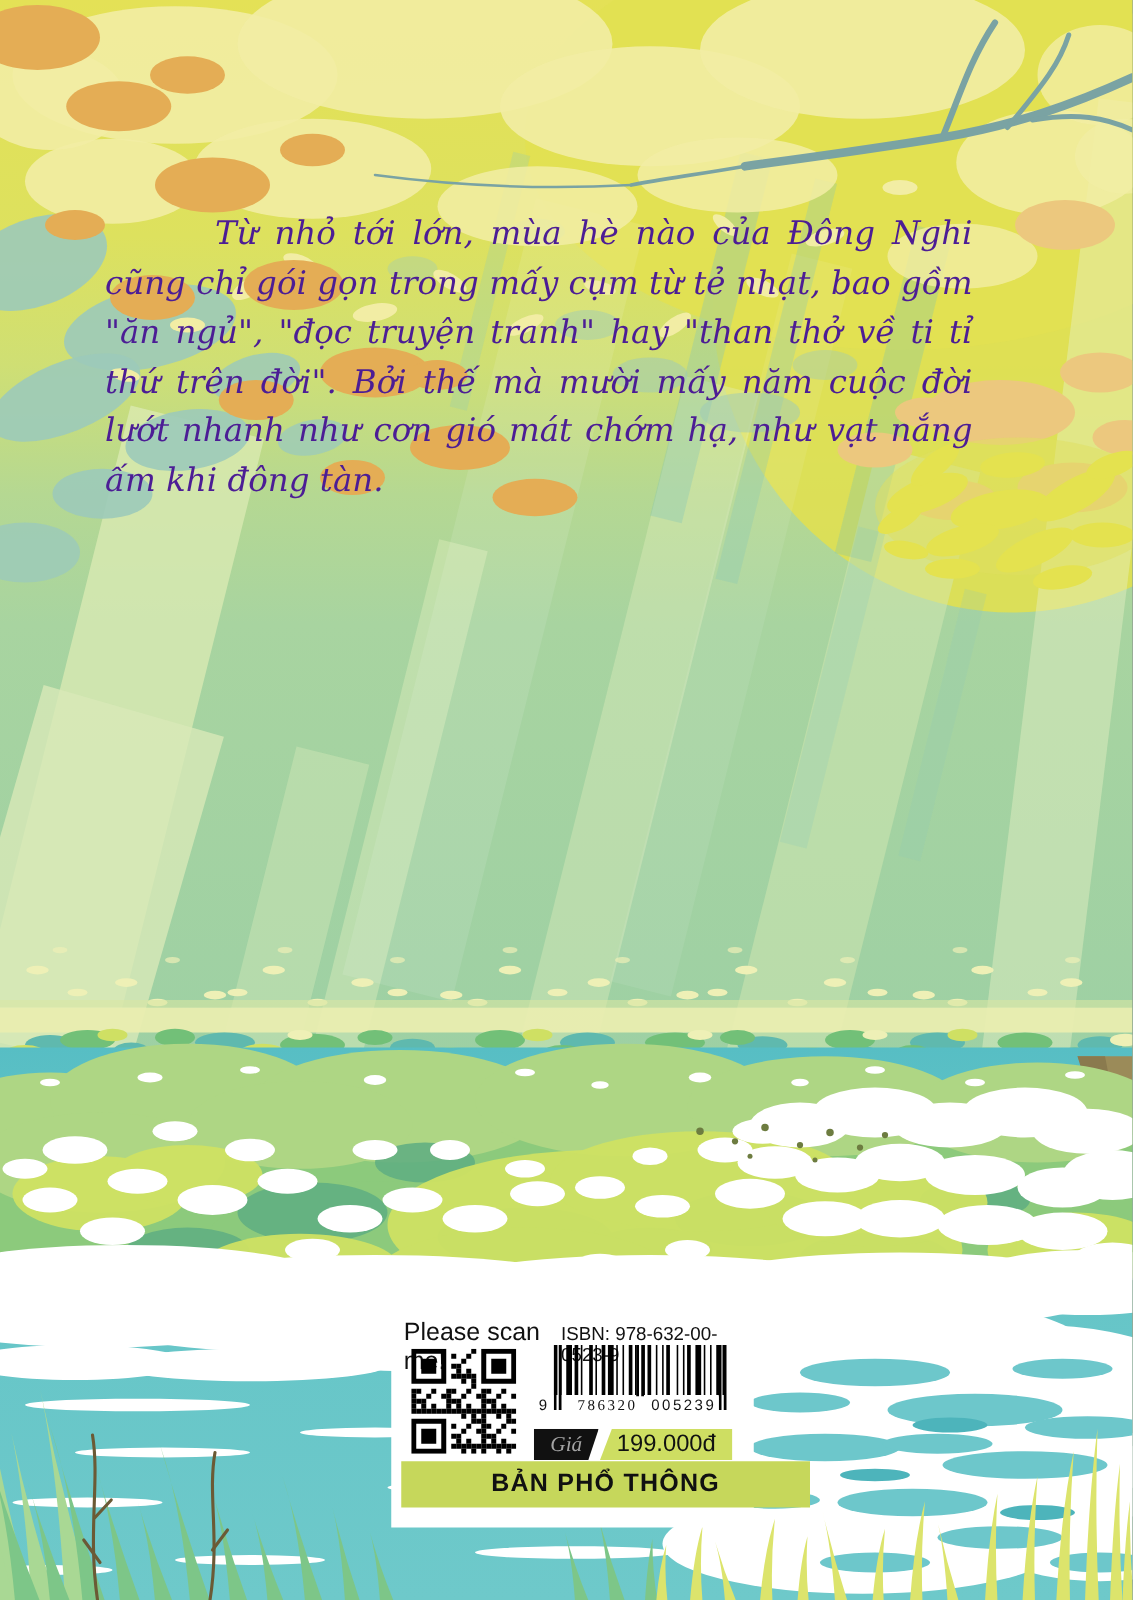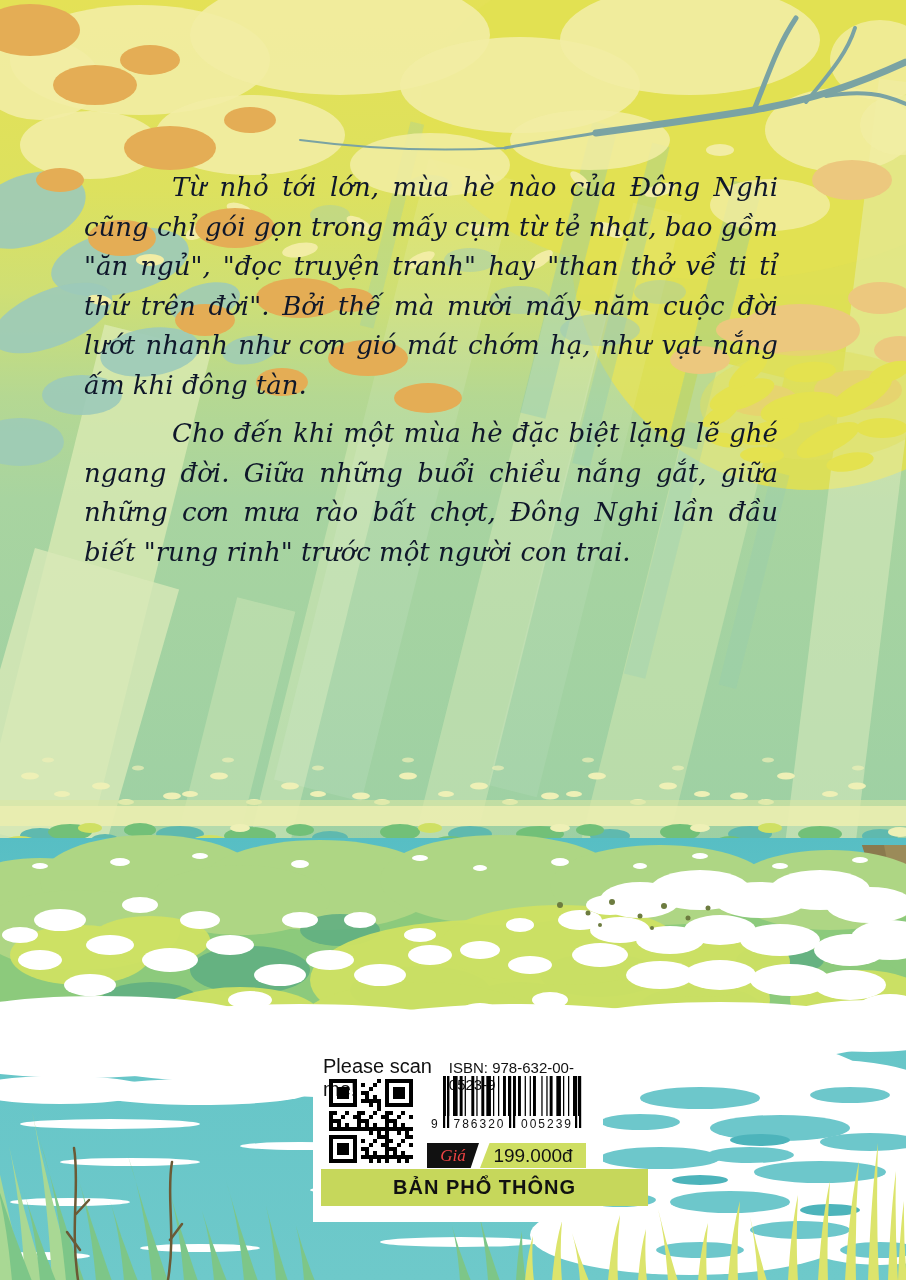--- a/index.html
+++ b/index.html
@@ -1,38 +1,38 @@
 <!DOCTYPE html>
 <html><head>
 <meta charset="utf-8">
 <style>
   html,body{margin:0;padding:0;background:#888;}
   .cover{position:relative;width:906px;height:1280px;margin:0 auto;overflow:hidden;background:#a5d3a2;}
   .art{position:absolute;left:0;top:0;z-index:0;}
   
   .blurb{position:absolute;left:84px;top:168px;width:694px;z-index:2;
          font-family:"DejaVu Serif",serif;font-style:italic;
-         font-size:26px;line-height:39.5px;color:#0f172a;text-align:justify;}
+         font-size:26px;line-height:39.5px;color:#4c1d95;text-align:justify;}
   .blurb p{margin:0 0 9px 0;text-indent:88px;}
   
   .label{position:absolute;left:313px;top:1050px;width:290px;height:172px;background:#ffffff;z-index:3;
          font-family:"Liberation Sans",sans-serif;color:#111;}
   .scan-row{position:absolute;left:10px;top:5px;width:272px;display:flex;justify-content:space-between;align-items:baseline;}
   .scan-me{font-weight:normal;font-size:20px;letter-spacing:0;}
   .isbn{font-size:15px;}
   .qr{position:absolute;left:16px;top:29px;width:84px;height:84px;}
   .barcode{position:absolute;left:118px;top:26px;width:160px;height:62px;}
   .bc-digit9{position:absolute;left:0px;top:41px;font-size:12px;}
   .bc-bars{position:absolute;left:12px;top:0px;}
   .bc-digits{position:absolute;left:12px;top:41px;width:140px;height:13px;font-size:12px;}
   .bc-digits span{position:absolute;top:0;background:#fff;text-align:center;letter-spacing:2px;}
-  .bc-g1{left:8px;width:57px;}
+  .bc-g1{left:8px;width:70px;font-family:Liberation Serif, serif;}
   .bc-g2{left:76px;width:56px;}
   .price-row{position:absolute;left:114px;top:93px;height:25px;display:flex;}
-  .price-tag{width:52px;background:#111;color:#ef4444;font-family:"Liberation Serif",serif;font-style:italic;
+  .price-tag{width:52px;background:#111;color:#a3a3a3;font-family:"Liberation Serif",serif;font-style:italic;
              font-size:17px;display:flex;align-items:center;justify-content:center;
              clip-path:polygon(0 0,100% 0,84% 100%,0 100%);}
   .price-val{width:106px;margin-left:1px;background:#cede62;font-size:19px;display:flex;align-items:center;justify-content:center;
              clip-path:polygon(9% 0,100% 0,100% 100%,0 100%);}
   .edition{position:absolute;left:8px;top:119px;width:327px;height:37px;background:#c6d75b;
            display:flex;align-items:center;justify-content:center;
            font-size:20px;font-weight:bold;letter-spacing:1px;}
 </style>
 </head>
 <body>
@@ -475,21 +475,20 @@
         <path d="M818 1281 Q 821.6 1219 830 1181 Q 826.4 1231 828 1281 Z"></path>
         <path d="M845 1281 Q 849.2 1206.6 859 1161 Q 854.5999999999999 1221 856 1281 Z"></path>
         <path d="M868 1281 Q 871 1195.44 878 1143 Q 875.8 1212 879 1281 Z"></path>
         <path d="M888 1281 Q 890.4 1212.8 896 1171 Q 894.6 1226 898 1281 Z"></path>
         <path d="M898 1281 Q 899.8 1231.4 904 1201 Q 903.4000000000001 1241 907 1281 Z"></path>
       </g>
   </svg>
 
   <div class="blurb">
       <p>Từ nhỏ tới lớn, mùa hè nào của Đông Nghi cũng chỉ gói gọn trong mấy cụm từ tẻ nhạt, bao gồm "ăn ngủ", "đọc truyện tranh" hay "than thở về ti tỉ thứ trên đời". Bởi thế mà mười mấy năm cuộc đời lướt nhanh như cơn gió mát chớm hạ, như vạt nắng ấm khi đông tàn.</p>
-      <p>Cho đến khi một mùa hè đặc biệt lặng lẽ ghé ngang đời. Giữa những buổi chiều nắng gắt, giữa những cơn mưa rào bất chợt, Đông Nghi lần đầu biết "rung rinh" trước một người con trai.</p>
     </div>
 
   <div class="label">
     <div class="scan-row">
       <span class="scan-me">Please scan me!</span>
       <span class="isbn">ISBN: 978-632-00-0523-9</span>
     </div>
     <svg id="qr" class="qr" width="84" height="84">
         <rect x="48" y="0" width="4" height="4"></rect>
         <rect x="32" y="4" width="4" height="4"></rect>

